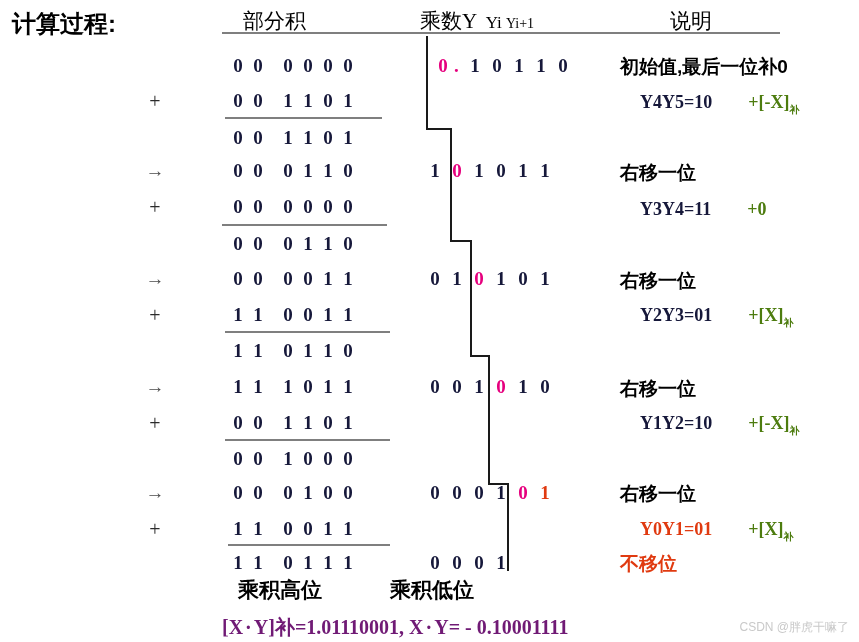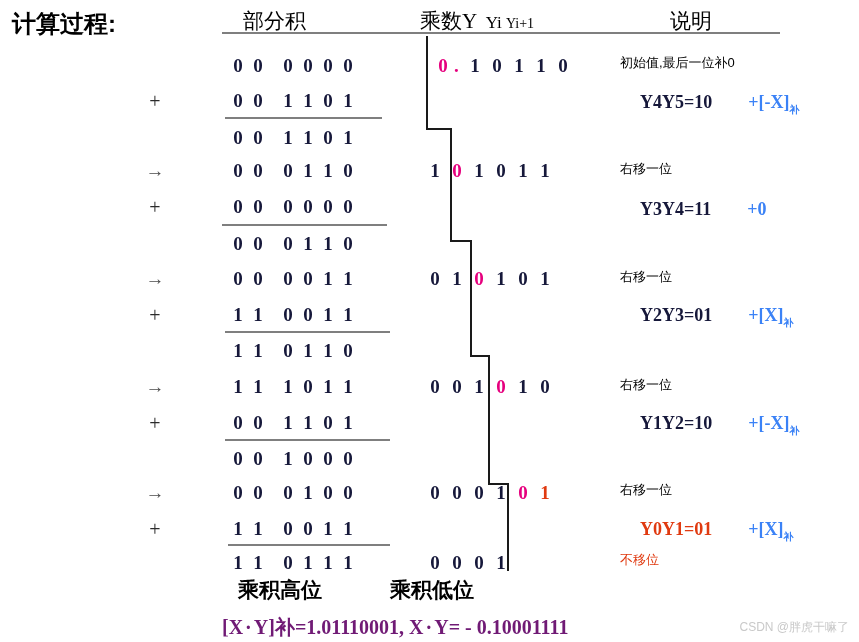--- a/index.html
+++ b/index.html
@@ -99,39 +99,39 @@
   
   .stair {
     background: #1a1a1a;
   }
   .stair.v { width: 2px; }
   .stair.h { height: 2px; }
 
   
   .desc-main {
     font-family: "Liberation Sans", "DejaVu Sans", sans-serif;
-    font-weight: normal;
-    font-size: 13px;
+    font-weight: bold;
+    font-size: 19px;
     color: #000000;
     white-space: nowrap;
   }
   .desc-main.red { color: #e03a10; }
   .desc-sub {
     font-family: "Liberation Serif", "DejaVu Serif", serif;
     font-weight: bold;
     font-size: 18px;
     color: #16183a;
     white-space: nowrap;
   }
   .desc-sub.red { color: #e03a10; }
   .desc-op {
     font-family: "Liberation Serif", "DejaVu Serif", serif;
     font-weight: bold;
     font-size: 18px;
-    color: #3b82f6;
+    color: #4d7c0f;
     white-space: nowrap;
   }
   .subsc {
     font-family: "Liberation Sans", "DejaVu Sans", sans-serif;
     font-size: 10px;
     font-weight: bold;
     vertical-align: sub;
   }
 
   

